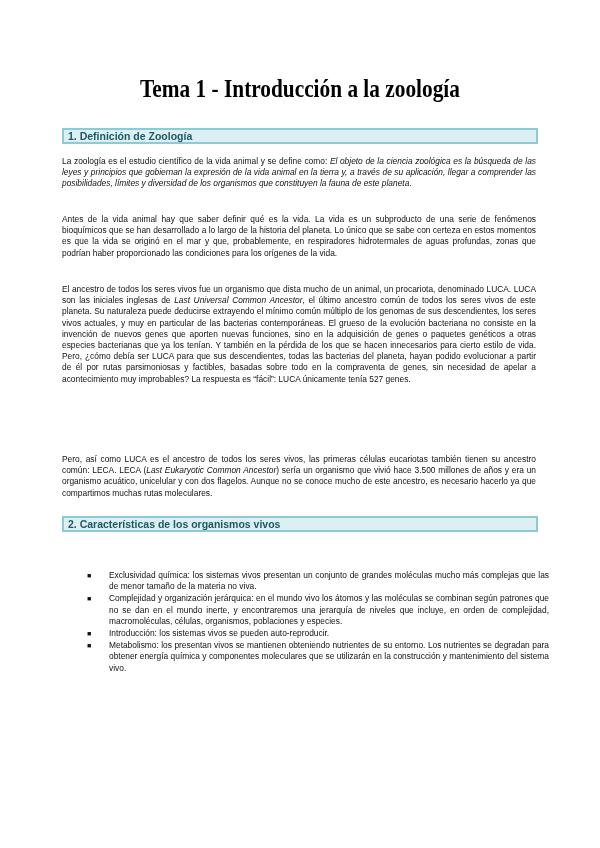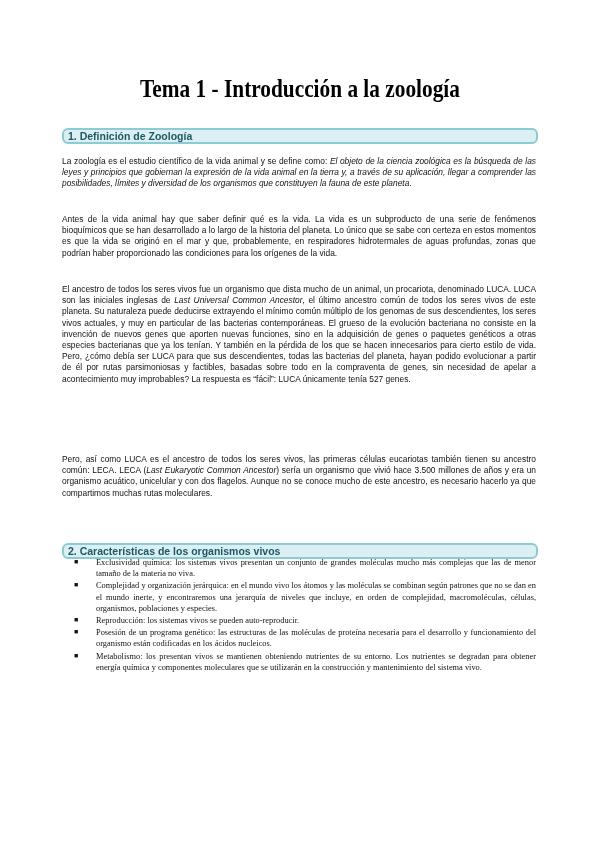--- a/index.html
+++ b/index.html
@@ -7,28 +7,28 @@
   .page-title {
     position:absolute; left:0; top:74px; width:600px; text-align:center;
     font-family:"Liberation Serif", serif; font-weight:bold; font-size:26px;
     letter-spacing:0px; transform:scaleX(0.82); transform-origin:center; color:#000;
   }
   .section-header {
     position:absolute; left:62px; width:476px; height:16px;
     background:#dceff2; border:2px solid #8ccbd3; box-sizing:border-box;
     font-size:10.5px; font-weight:bold; color:#1d5866; line-height:13px; padding-left:4px;
   }
-  .section-header.s1 { top:128px;border-radius:6px; }
-  .section-header.s2 { top:543px;border-radius:6px; }
+  .section-header.s1 { top:128px; }
+  .section-header.s2 { top:516px; }
   .para {
     position:absolute; left:62px; width:474px;
     font-size:8.4px; line-height:11.2px; text-align:justify; color:#111;
   }
   .para i { font-style:italic; }
-  .list { position:absolute; left:96px; width:440px; top:557px; margin:0; padding:0; list-style:none;font-family:Liberation Serif, serif; }
+  .list { position:absolute; left:96px; width:440px; top:557px; margin:13px; padding:0; list-style:none; }
   .list li { position:relative; font-size:8.4px; line-height:11.2px; text-align:justify; margin-bottom:1px; }
   .list li .bullet { position:absolute; left:-22px; top:0; font-size:7px; }
 </style>
 </head>
 <body>
 
 <div class="page-title">Tema 1 - Introducción a la zoología</div>
 
 <div class="section-header s1">1. Definición de Zoología</div>
 
@@ -38,16 +38,15 @@
 
 <div class="para" style="top:284px;"><span>El ancestro de todos los seres vivos fue un organismo que dista mucho de un animal, un procariota, denominado LUCA. LUCA son las iniciales inglesas de </span><i>Last Universal Common Ancestor</i><span>, el último ancestro común de todos los seres vivos de este planeta. Su naturaleza puede deducirse extrayendo el mínimo común múltiplo de los genomas de sus descendientes, los seres vivos actuales, y muy en particular de las bacterias contemporáneas. El grueso de la evolución bacteriana no consiste en la invención de nuevos genes que aporten nuevas funciones, sino en la adquisición de genes o paquetes genéticos a otras especies bacterianas que ya los tenían. Y también en la pérdida de los que se hacen innecesarios para cierto estilo de vida. Pero, ¿cómo debía ser LUCA para que sus descendientes, todas las bacterias del planeta, hayan podido evolucionar a partir de él por rutas parsimoniosas y factibles, basadas sobre todo en la compraventa de genes, sin necesidad de apelar a acontecimiento muy improbables? La respuesta es “fácil”: LUCA únicamente tenía 527 genes.</span></div>
 
 <div class="para" style="top:454px;"><span>Pero, así como LUCA es el ancestro de todos los seres vivos, las primeras células eucariotas también tienen su ancestro común: LECA. LECA (</span><i>Last Eukaryotic Common Ancestor</i><span>) sería un organismo que vivió hace 3.500 millones de años y era un organismo acuático, unicelular y con dos flagelos. Aunque no se conoce mucho de este ancestro, es necesario hacerlo ya que compartimos muchas rutas moleculares.</span></div>
 
 <div class="section-header s2">2. Características de los organismos vivos</div>
 
 <ul class="list">
   <li><span class="bullet">■</span><span>Exclusividad química: los sistemas vivos presentan un conjunto de grandes moléculas mucho más complejas que las de menor tamaño de la materia no viva.</span></li>
   <li><span class="bullet">■</span><span>Complejidad y organización jerárquica: en el mundo vivo los átomos y las moléculas se combinan según patrones que no se dan en el mundo inerte, y encontraremos una jerarquía de niveles que incluye, en orden de complejidad, macromoléculas, células, organismos, poblaciones y especies.</span></li>
-  <li><span class="bullet">■</span><span>Reproducción: los sistemas vivos se pueden auto-reproducir.</span></li>
-  <li><span class="bullet">■</span><span>Posesión de un programa genético: las estructuras de las moléculas de proteína necesaria para el desarrollo y funcionamiento del organismo están codificadas en los ácidos nucleicos.</span></li>
+  <li><span class="bullet">■</span><span>Introducción: los sistemas vivos se pueden auto-reproducir.</span></li>
   <li><span class="bullet">■</span><span>Metabolismo: los presentan vivos se mantienen obteniendo nutrientes de su entorno. Los nutrientes se degradan para obtener energía química y componentes moleculares que se utilizarán en la construcción y mantenimiento del sistema vivo.</span></li>
 </ul>
 
 </body></html>

